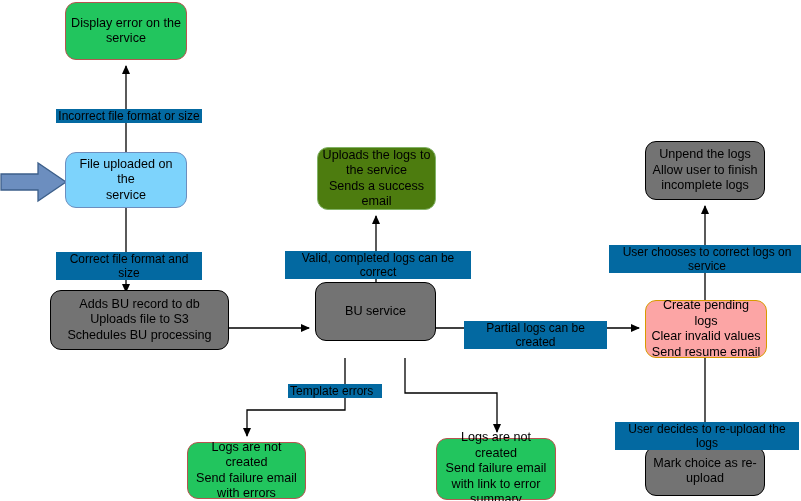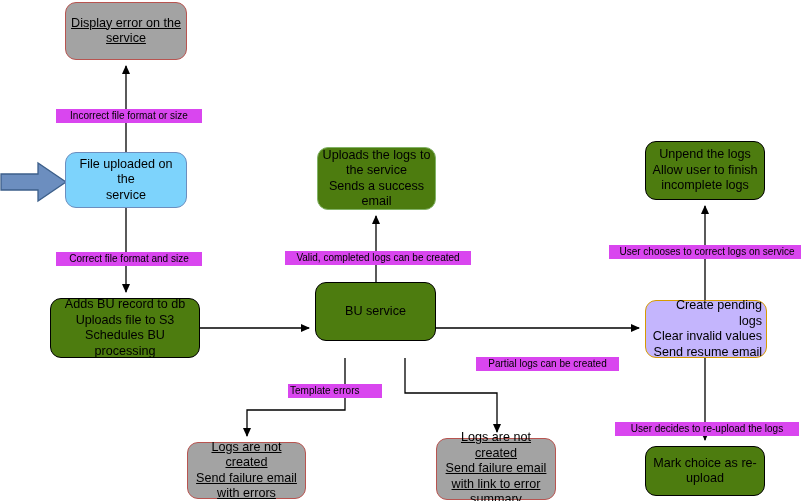--- a/index.html
+++ b/index.html
@@ -25,34 +25,34 @@
     display: flex;
     align-items: center;
     justify-content: center;
     text-align: center;
     font-size: 12.6px;
     line-height: 15.5px;
     color: #000000;
     padding: 2px 4px;
     white-space: pre-line;
   }
-  .node.pink   { background: #a3a3a3; border-color: #b85450; text-decoration: underline; }
+  .node.pink   { background: #22c55e; border-color: #b85450; }
   .node.blue   { background: #7dd3fc; border-color: #6c8ebf; }
   .node.green  { background: #4d7c0f; border-color: #82b366; }
-  .node.yellow { background: #c4b5fd; border-color: #d79b00; text-align: right; }
-  .node.white  { background: #4d7c0f; border-color: #000000; }
+  .node.yellow { background: #fca5a5; border-color: #d79b00; }
+  .node.white  { background: #737373; border-color: #000000; }
 
   .edge-label {
     position: absolute;
-    font-size: 10px;
+    font-size: 12px;
     line-height: 14px;
     color: #000000;
     text-align: center;
     white-space: pre-line;
-    background: #d946ef;
+    background: #0369a1;
     padding: 0 2px;
   }
   svg.edges {
     position: absolute;
     left: 0;
     top: 0;
     width: 801px;
     height: 501px;
     pointer-events: none;
   }
@@ -94,21 +94,21 @@
   <svg class="big-arrow" style="left:0px; top:160px; width:70px; height:44px;" viewBox="0 0 70 44">
     <path d="M1,14 L38,14 L38,3 L66,22 L38,41 L38,30 L1,30 Z" fill="#6c8ebf" stroke="#3c5f8a" stroke-width="1.3"></path>
   </svg>
 
   <div class="node pink" style="left:65px; top:2px; width:122px; height:58px;">Display error on the
 service</div>
 
   <div class="node blue" style="left:65px; top:152px; width:122px; height:56px;">File uploaded on the
 service</div>
 
-  <div class="node white" style="left:50px; top:298px; width:150px; height:60px;">Adds BU record to db
+  <div class="node white" style="left:50px; top:290px; width:179px; height:60px;">Adds BU record to db
 Uploads file to S3
 Schedules BU processing</div>
 
   <div class="node green" style="left:317px; top:147px; width:119px; height:63px;">Uploads the logs to
 the service
 Sends a success
 email</div>
 
   <div class="node white" style="left:315px; top:282px; width:121px; height:59px;">BU service</div>
 
@@ -129,23 +129,23 @@
 with link to error
 summary</div>
 
   <div class="node white" style="left:645px; top:446px; width:120px; height:50px;">Mark choice as re-
 upload</div>
 
   <div class="edge-label" style="left:56px; top:109px; width:142px;">Incorrect file format or size</div>
 
   <div class="edge-label" style="left:56px; top:252px; width:142px;">Correct file format and size</div>
 
-  <div class="edge-label" style="left:285px; top:251px; width:182px;">Valid, completed logs can be created</div>
+  <div class="edge-label" style="left:285px; top:251px; width:182px;">Valid, completed logs can be correct</div>
 
-  <div class="edge-label" style="left:476px; top:321px; width:139px;margin-top:36px;">Partial logs can be created</div>
+  <div class="edge-label" style="left:464px; top:321px; width:139px;">Partial logs can be created</div>
 
   <div class="edge-label" style="left:609px; top:245px; width:192px;">User chooses to correct logs on service</div>
 
   <div class="edge-label" style="left:288px; top:384px; width:90px; text-align:left;">Template errors</div>
 
 
   <div class="edge-label" style="left:615px; top:390px; width:180px;margin-top:32px;">User decides to re-upload the logs</div>
 
 </div>
 

